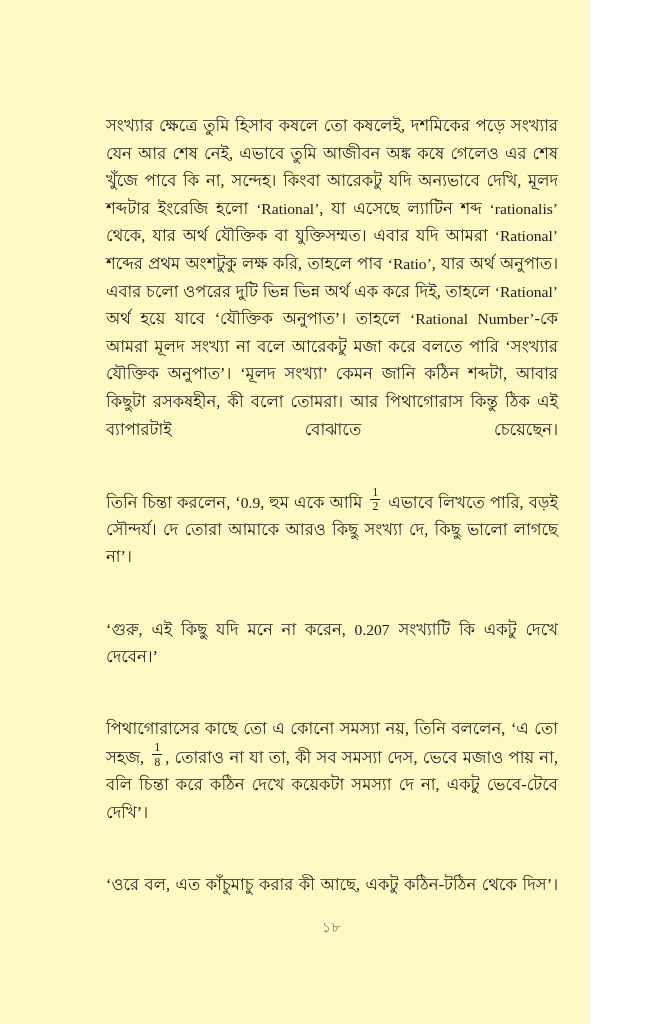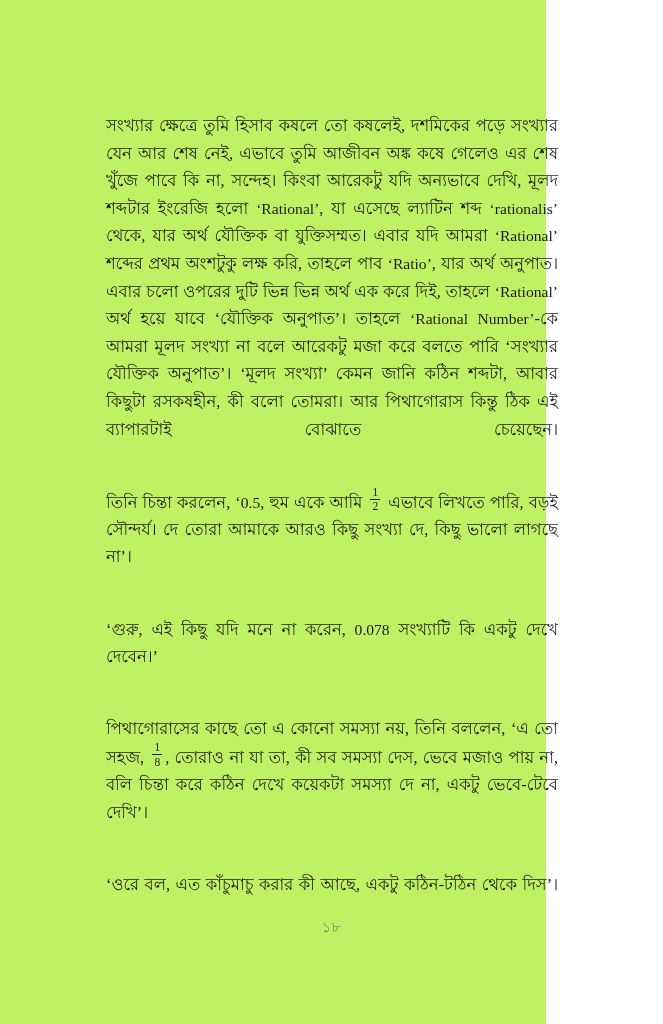--- a/index.html
+++ b/index.html
@@ -13,23 +13,23 @@
     font-family: "Liberation Serif", "DejaVu Serif", serif;
     color: #1a1a1a;
     position: relative;
     overflow: hidden;
   }
 
   .page {
     position: absolute;
     left: 0;
     top: 0;
-    width: 546px;
+    width: 590px;
     height: 1024px;
-    background: #bef264;
+    background: #fef9c3;
   }
 
   .text-column {
     position: absolute;
     left: 106px;
     top: 112px;
     width: 452px;
   }
 
   .para {
@@ -100,23 +100,23 @@
 </style>
 </head>
 <body>
 
 <div class="page">
 
   <div class="text-column">
 
     <p class="para"><span>সংখ্যার ক্ষেত্রে তুমি হিসাব কষলে তো কষলেই, দশমিকের পড়ে সংখ্যার যেন আর শেষ নেই, এভাবে তুমি আজীবন অঙ্ক কষে গেলেও এর শেষ খুঁজে পাবে কি না, সন্দেহ। কিংবা আরেকটু যদি অন্যভাবে দেখি, মূলদ শব্দটার ইংরেজি হলো </span><span class="latin">‘Rational’</span><span>, যা এসেছে ল্যাটিন শব্দ </span><span class="latin">‘rationalis’</span><span> থেকে, যার অর্থ যৌক্তিক বা যুক্তিসম্মত। এবার যদি আমরা </span><span class="latin">‘Rational’</span><span> শব্দের প্রথম অংশটুকু লক্ষ করি, তাহলে পাব </span><span class="latin">‘Ratio’</span><span>, যার অর্থ অনুপাত। এবার চলো ওপরের দুটি ভিন্ন ভিন্ন অর্থ এক করে দিই, তাহলে </span><span class="latin">‘Rational’</span><span> অর্থ হয়ে যাবে ‘যৌক্তিক অনুপাত’। তাহলে </span><span class="latin">‘Rational Number’</span><span>-কে আমরা মূলদ সংখ্যা না বলে আরেকটু মজা করে বলতে পারি ‘সংখ্যার যৌক্তিক অনুপাত’। ‘মূলদ সংখ্যা’ কেমন জানি কঠিন শব্দটা, আবার কিছুটা রসকষহীন, কী বলো তোমরা। আর পিথাগোরাস কিন্তু ঠিক এই ব্যাপারটাই বোঝাতে চেয়েছেন।</span></p>
 
-    <p class="para"><span>তিনি চিন্তা করলেন, ‘</span><span class="latin">0.5</span><span>, হুম একে আমি </span><span class="frac"><span class="num">1</span><span class="bar"></span><span class="den">2</span></span><span> এভাবে লিখতে পারি, বড়ই সৌন্দর্য। দে তোরা আমাকে আরও কিছু সংখ্যা দে, কিছু ভালো লাগছে না’।</span></p>
+    <p class="para"><span>তিনি চিন্তা করলেন, ‘</span><span class="latin">0.9</span><span>, হুম একে আমি </span><span class="frac"><span class="num">1</span><span class="bar"></span><span class="den">2</span></span><span> এভাবে লিখতে পারি, বড়ই সৌন্দর্য। দে তোরা আমাকে আরও কিছু সংখ্যা দে, কিছু ভালো লাগছে না’।</span></p>
 
-    <p class="para"><span>‘গুরু, এই কিছু যদি মনে না করেন, </span><span class="latin">0.078</span><span> সংখ্যাটি কি একটু দেখে দেবেন।’</span></p>
+    <p class="para"><span>‘গুরু, এই কিছু যদি মনে না করেন, </span><span class="latin">0.207</span><span> সংখ্যাটি কি একটু দেখে দেবেন।’</span></p>
 
     <p class="para"><span>পিথাগোরাসের কাছে তো এ কোনো সমস্যা নয়, তিনি বললেন, ‘এ তো সহজ, </span><span class="frac"><span class="num">1</span><span class="bar"></span><span class="den">8</span></span><span>, তোরাও না যা তা, কী সব সমস্যা দেস, ভেবে মজাও পায় না, বলি চিন্তা করে কঠিন দেখে কয়েকটা সমস্যা দে না, একটু ভেবে-টেবে দেখি’।</span></p>
 
 
     <p class="para">‘ওরে বল, এত কাঁচুমাচু করার কী আছে, একটু কঠিন-টঠিন থেকে দিস’।</p>
 
   </div>
 
   <div class="page-number">১৮</div>
 

